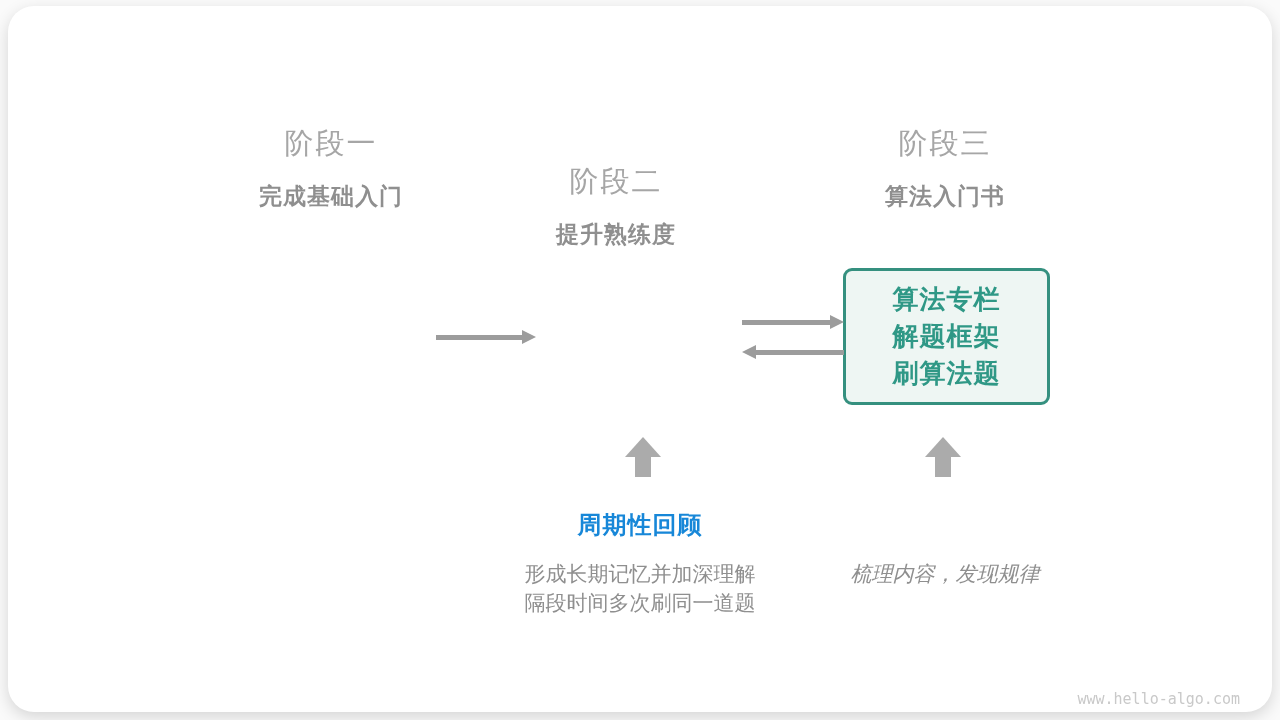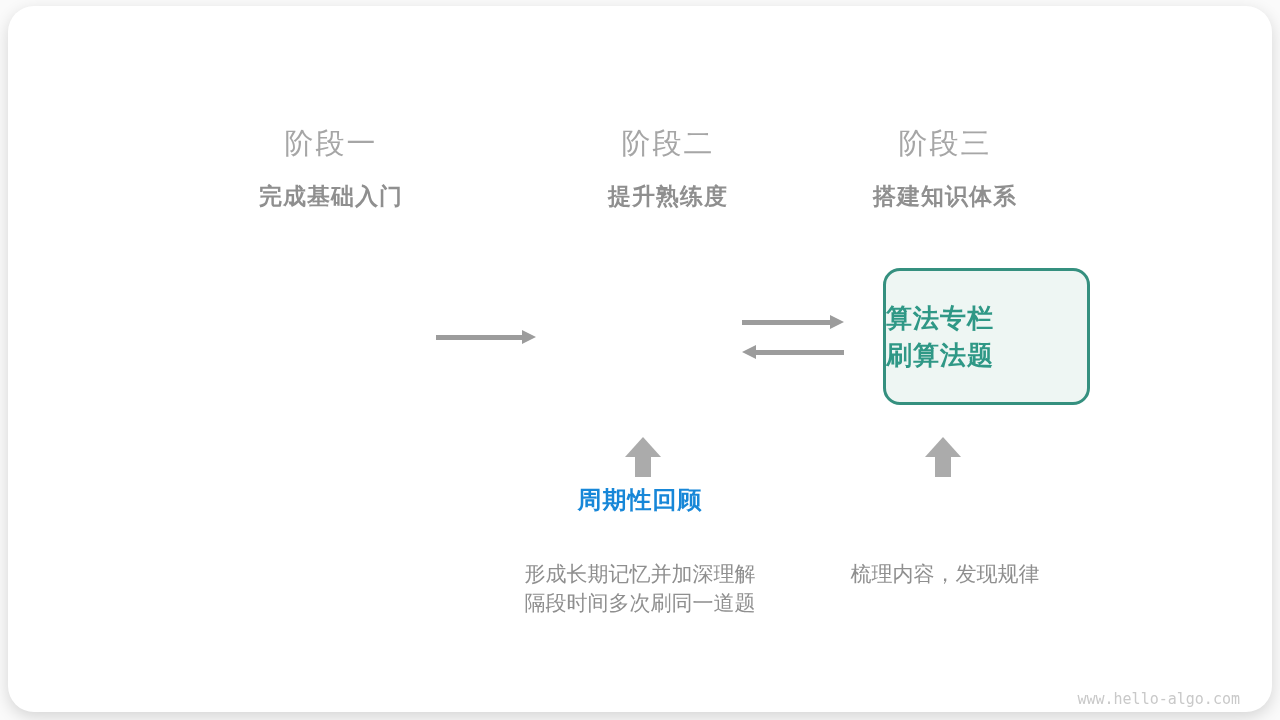--- a/index.html
+++ b/index.html
@@ -14,38 +14,38 @@
   .card {
     position: absolute; left: 8px; top: 6px;
     width: 1264px; height: 706px;
     background: #ffffff;
     border-radius: 26px;
     box-shadow: 0 5px 16px rgba(0,0,0,0.15);
   }
 
   
   .stage-header { position: absolute; top: 124px; width: 300px; text-align: center; }
-  .col1 { left: 181px; } .col2 { left: 518px; } .col3 { left: 795px; }
+  .col1 { left: 181px; } .col2 { left: 466px; margin-top: 38px; } .col3 { left: 795px; }
   .stage-title {
     font-size: 29px; font-weight: 400;
     color: var(--stage-title-gray, #a6a6a6);
     letter-spacing: 2px;
   }
   .stage-subtitle {
     margin-top: 17px; font-size: 23px; font-weight: bold;
     color: var(--stage-subtitle-gray, #8f8f8f);
     letter-spacing: 1px;
   }
 
   
   .node {
     position: absolute; box-sizing: border-box;
-    display: flex; justify-content: center;
-    border-radius: 17px; border: 3px solid;
-    font-size: 26px; font-weight: bold; letter-spacing: 1px; margin-left: 40px;
+    display: flex; align-items: center; justify-content: center;
+    border-radius: 9px; border: 3px solid;
+    font-size: 26px; font-weight: bold; letter-spacing: 1px;
   }
   .node-green {
     left: 230px; top: 302px; width: 203px; height: 70px;
     border-color: var(--green-border, #64a465);
     background: var(--green-bg, #f0f7ef);
     color: var(--green-text, #3f9b43);
   }
   .node-blue {
     left: 538px; top: 302px; width: 203px; height: 70px;
     border-color: var(--blue-border, #1b84d8);
@@ -92,32 +92,32 @@
   }
   .up-arrow .stem {
     width: 16px; height: 20px; margin: 0 auto;
     background: var(--block-arrow-gray, #ababab);
   }
   .up-1 { left: 625px; top: 437px; }
   .up-2 { left: 925px; top: 437px; }
 
   
   .anno-title {
-    position: absolute; top: 484px; width: 300px; text-align: center;
+    position: absolute; top: 509px; width: 300px; text-align: center;
     font-size: 24px; font-weight: bold; letter-spacing: 1px;
   }
   .anno-title-1 { left: 490px; color: var(--blue-text, #1787d8); }
   .anno-title-2 { left: 795px; color: var(--teal-text, #2f9886); }
   .anno-desc {
     position: absolute; top: 559px; width: 360px; text-align: center;
     font-size: 21px; line-height: 29px;
     color: var(--desc-gray, #8f8f8f);
   }
   .desc-1 { left: 460px; }
-  .desc-2 { left: 765px; }
+  .desc-2 { left: 765px; font-style: italic; }
 
   .watermark {
     position: absolute; top: 672px; right: 40px;
     font-family: "DejaVu Sans Mono", monospace;
     font-size: 15px; color: var(--watermark-gray, #c9c9c9); margin-top: 18px;
   }
 </style>
 </head>
 <body>
 
@@ -127,25 +127,26 @@
   <div class="stage-header col1">
     <div class="stage-title">阶段一</div>
     <div class="stage-subtitle">完成基础入门</div>
   </div>
   <div class="stage-header col2">
     <div class="stage-title">阶段二</div>
     <div class="stage-subtitle">提升熟练度</div>
   </div>
   <div class="stage-header col3">
     <div class="stage-title">阶段三</div>
-    <div class="stage-subtitle">搭建知识体系</div>
+    <div class="stage-subtitle">算法入门书</div>
   </div>
 
   <div class="node node-teal">
     <div>算法专栏</div>
+    <div>解题框架</div>
     <div>刷算法题</div>
   </div>
 
   <div class="h-arrow arrow-1">
     <div class="shaft"></div>
     <div class="head-right"></div>
   </div>
   <div class="h-arrow arrow-2">
     <div class="shaft"></div>
     <div class="head-right"></div>

